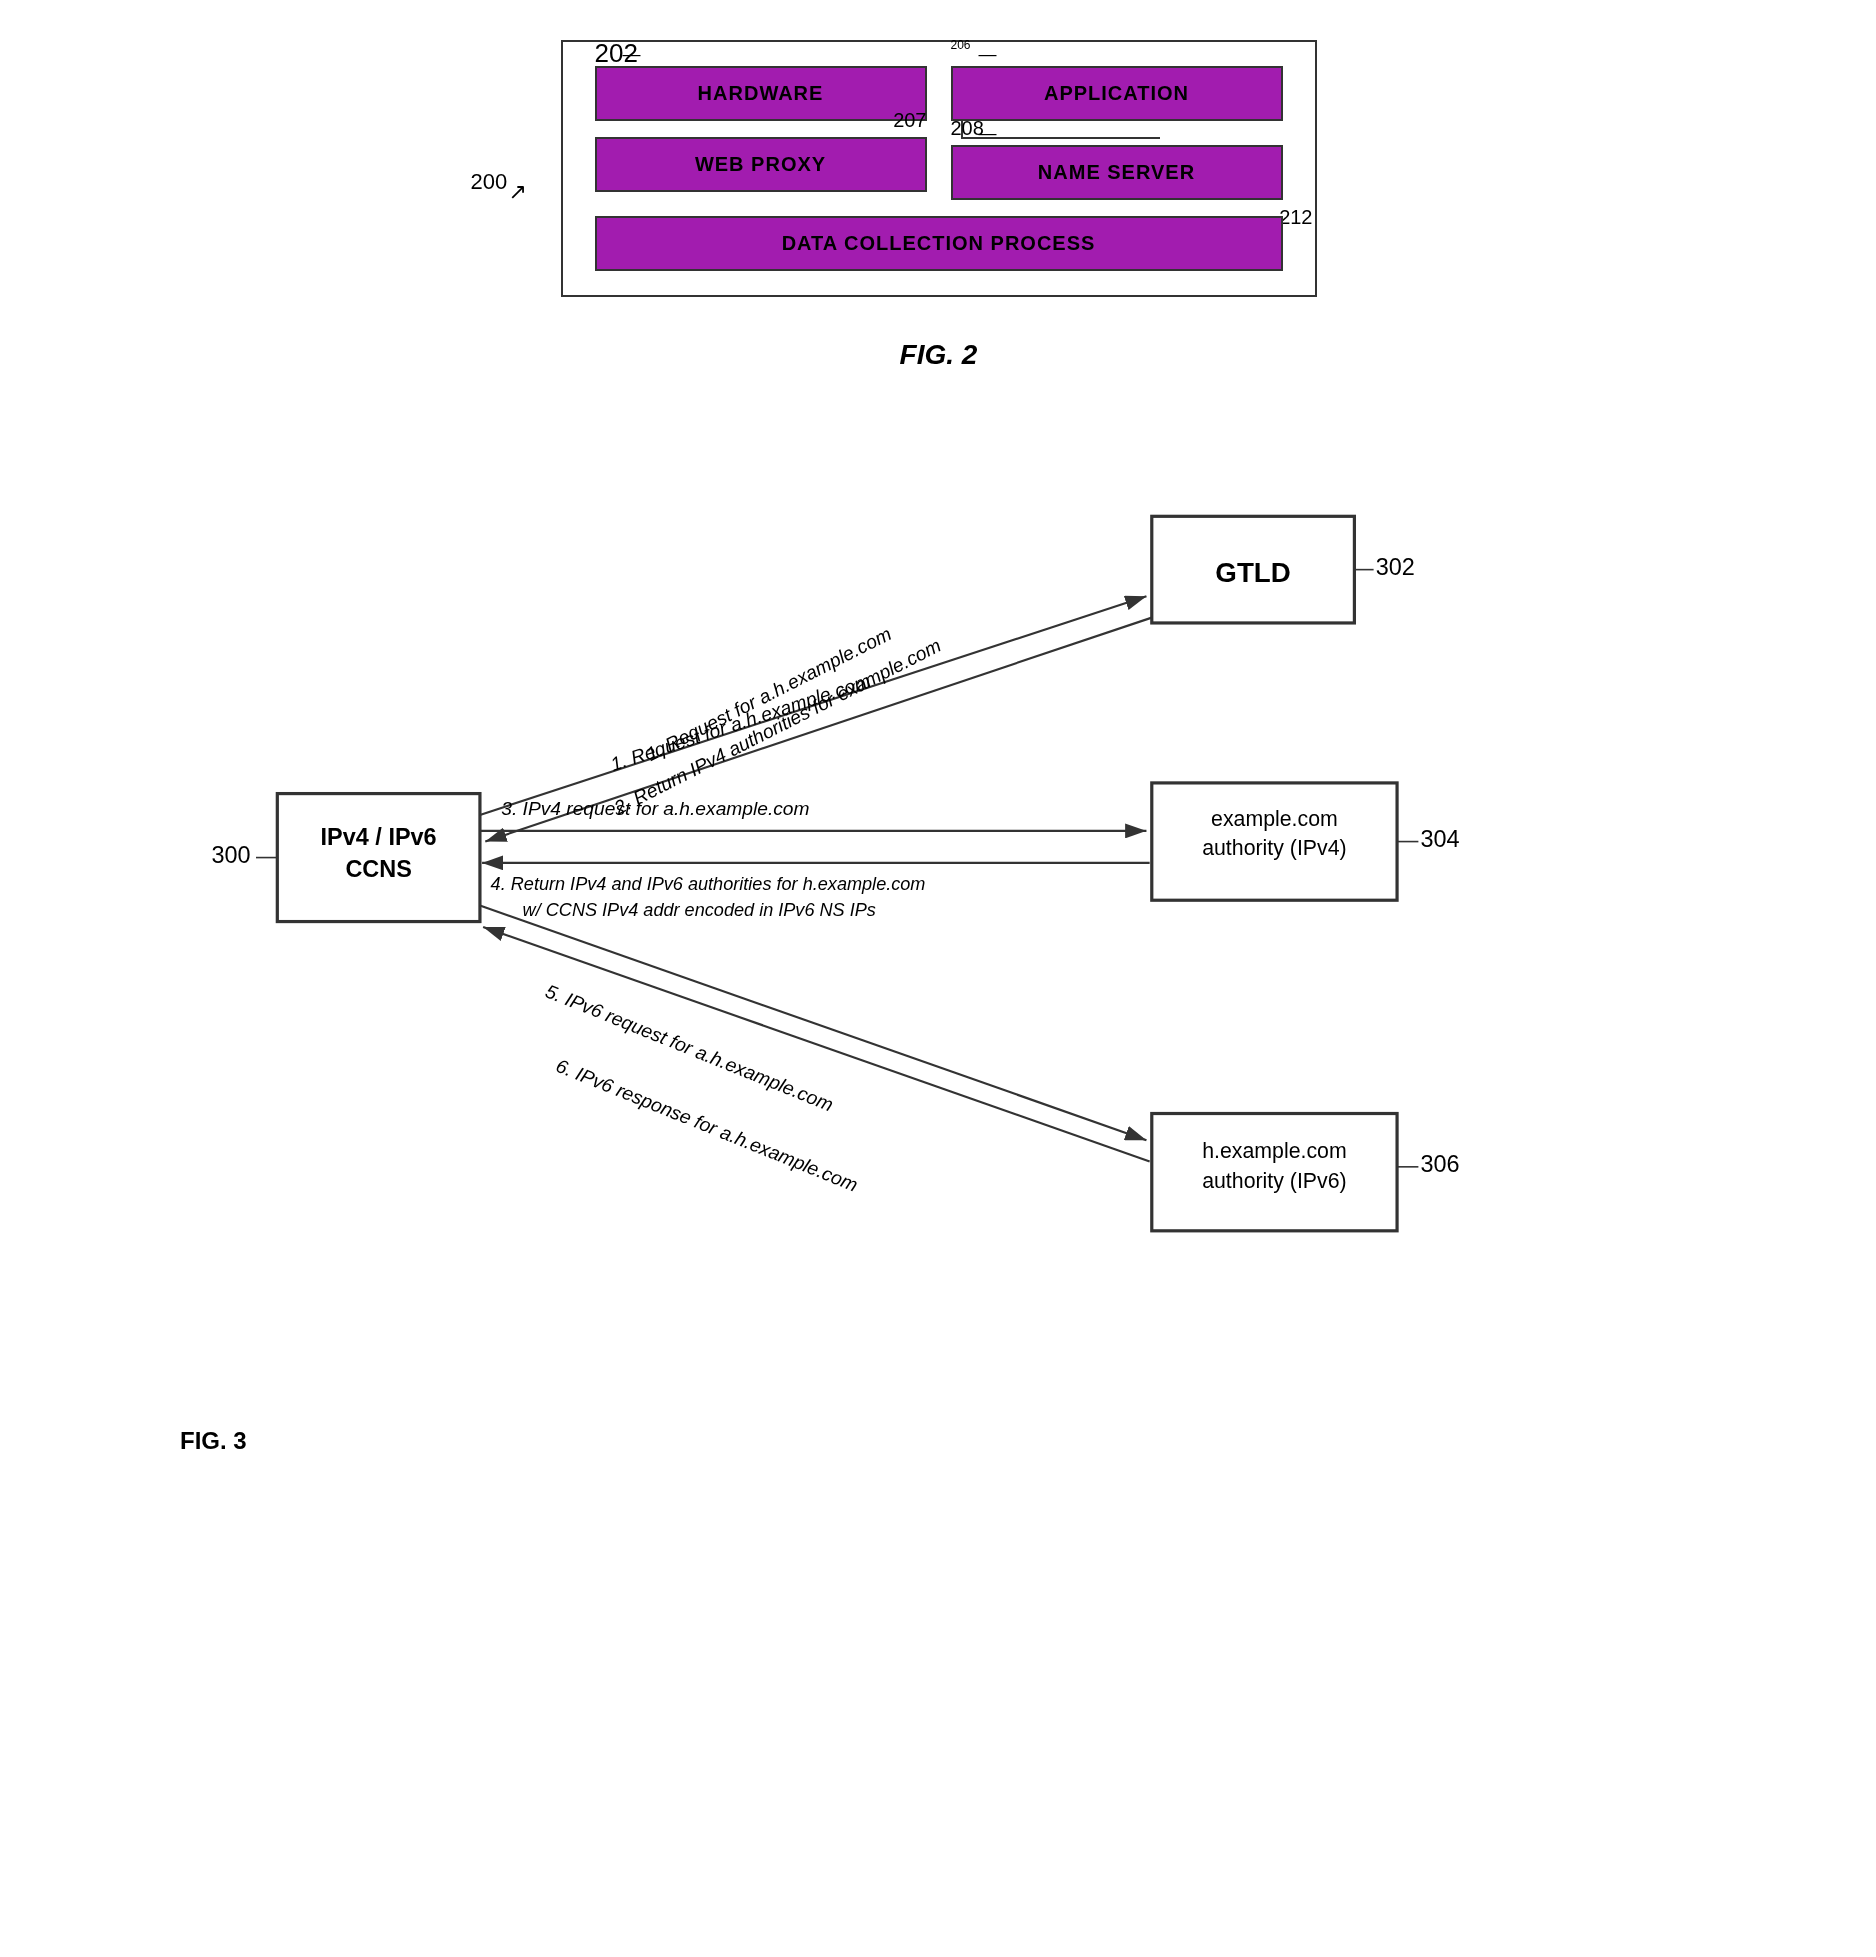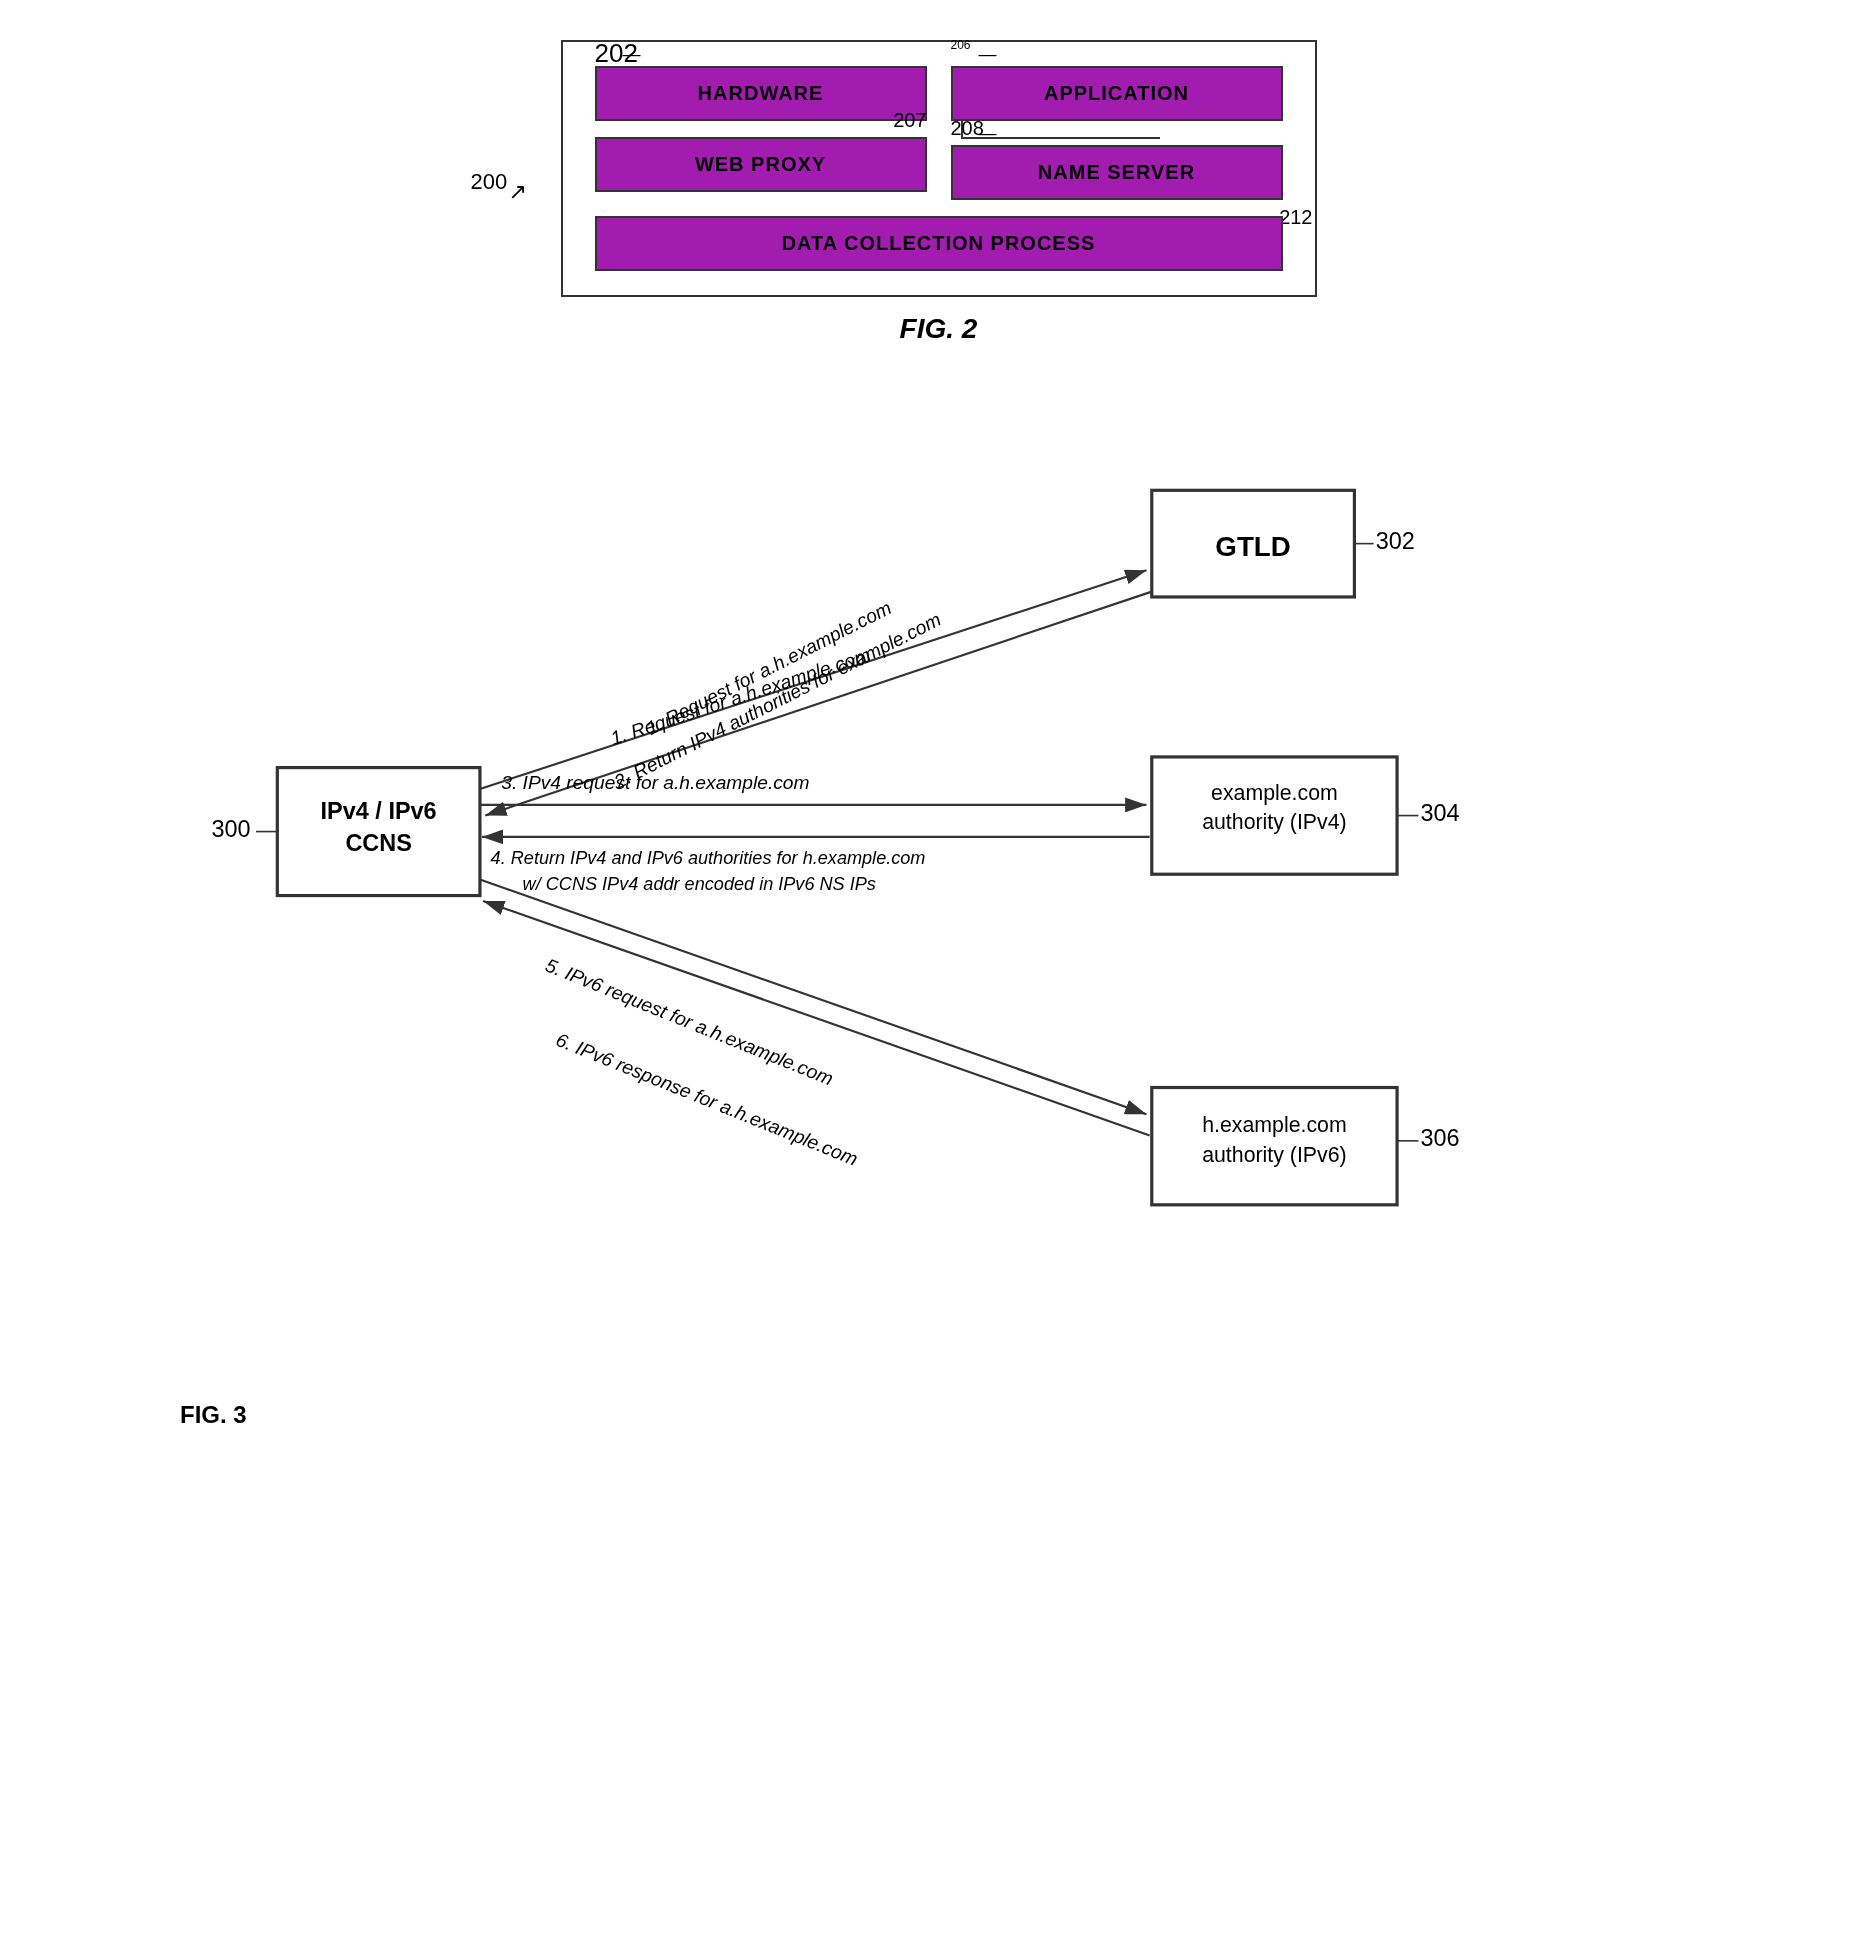--- a/index.html
+++ b/index.html
@@ -47,21 +47,21 @@
       font-size: 20px;
       font-weight: bold;
       letter-spacing: 1px;
       background: #a21caf;
       position: relative;
     }
 
     .fig2-caption {
       font-style: italic;
       font-size: 28px;
-      margin-top: 16px;
+      margin-top: 42px;
       font-weight: bold;
     }
 
     
     .fig3-container {
       display: flex;
       flex-direction: column;
       align-items: flex-start;
       width: 100%;
       padding: 0 80px;

